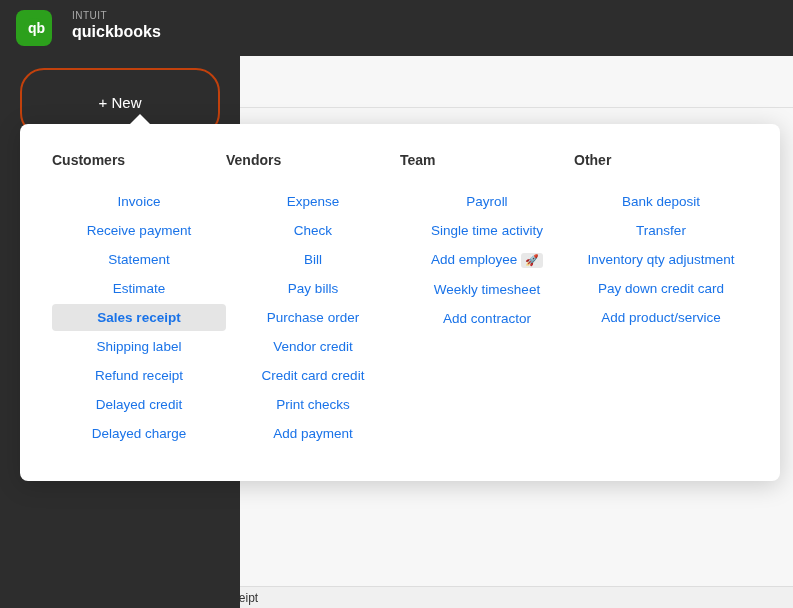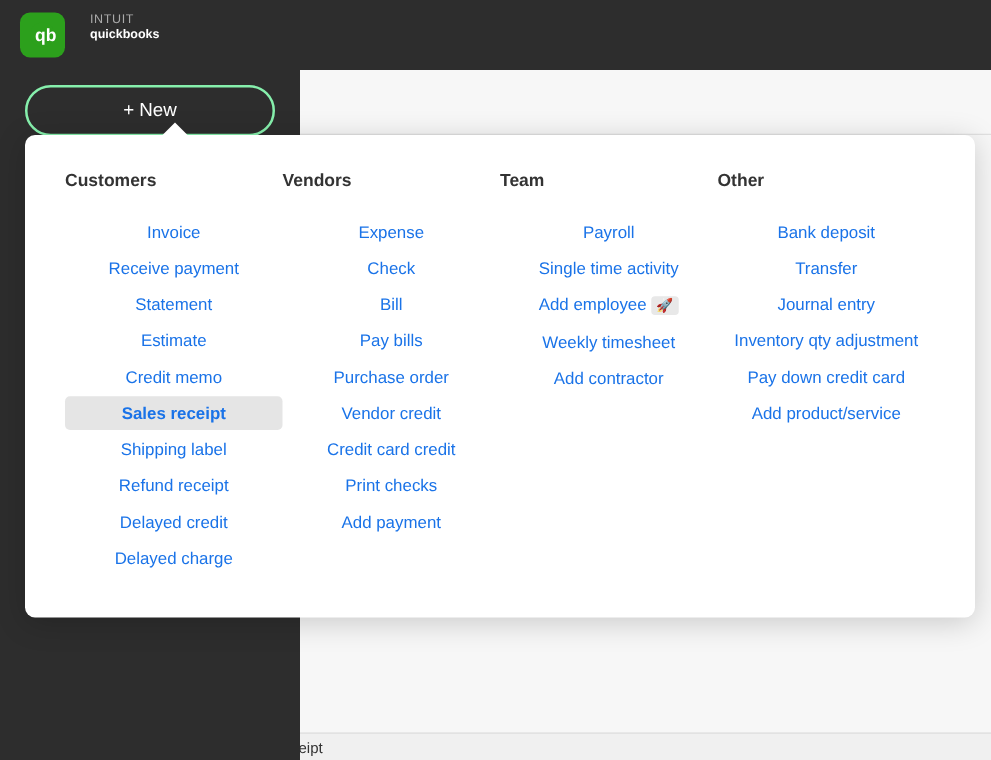--- a/index.html
+++ b/index.html
@@ -39,21 +39,21 @@
       color: white;
       font-weight: bold;
       font-size: 18px;
     }
     .qb-text {
       color: white;
       font-size: 13px;
       line-height: 1.2;
     }
     .qb-text .intuit { color: #aaa; font-size: 10px; text-transform: uppercase; letter-spacing: 0.5px; }
-    .qb-text .quickbooks { font-weight: 600; font-size: 10px; }
+    .qb-text .quickbooks { font-weight: 600; font-size: 16px; }
 
     
     .secondbar {
       background: #f7f7f7;
       height: 52px;
       display: flex;
       align-items: center;
       padding: 0 16px;
       border-bottom: 1px solid #e0e0e0;
       gap: 12px;
@@ -101,35 +101,35 @@
       top: 56px;
       width: 240px;
       background: #2d2d2d;
       height: calc(100% - 56px);
       z-index: 5;
     }
     .new-btn {
       margin: 12px auto;
       display: block;
       width: 200px;
-      padding: 10px 20px;
+      padding: 24px 20px;
       background: transparent;
-      border: 2px solid #86efac;
+      border: 2px solid #c2410c;
       border-radius: 24px;
       color: white;
       font-size: 15px;
       cursor: pointer;
       text-align: center;
     }
     .new-btn::before { content: '+ '; }
 
     
     .dropdown-overlay {
       position: absolute;
-      top: 108px;
+      top: 124px;
       left: 20px;
       width: 760px;
       background: white;
       border-radius: 8px;
       box-shadow: 0 4px 24px rgba(0,0,0,0.18);
       z-index: 100;
       padding: 28px 32px 32px 32px;
     }
 
     
@@ -283,23 +283,20 @@
           <li>
             <a href="#">Receive payment</a>
           </li>
           <li>
             <a href="#">Statement</a>
           </li>
           <li>
             <a href="#">Estimate</a>
           </li>
           <li>
-            <a href="#">Credit memo</a>
-          </li>
-          <li>
             <a href="#" class="active">Sales receipt</a>
           </li>
           <li>
             <a href="#">Shipping label</a>
           </li>
           <li>
             <a href="#">Refund receipt</a>
           </li>
           <li>
             <a href="#">Delayed credit</a>
@@ -364,23 +361,20 @@
       <div>
         <div class="col-header">Other</div>
         <ul class="col-items">
           <li>
             <a href="#">Bank deposit</a>
           </li>
           <li>
             <a href="#">Transfer</a>
           </li>
           <li>
-            <a href="#">Journal entry</a>
-          </li>
-          <li>
             <a href="#">Inventory qty adjustment</a>
           </li>
           <li>
             <a href="#">Pay down credit card</a>
           </li>
           <li>
             <a href="#">Add product/service</a>
           </li>
         </ul>
       </div>

